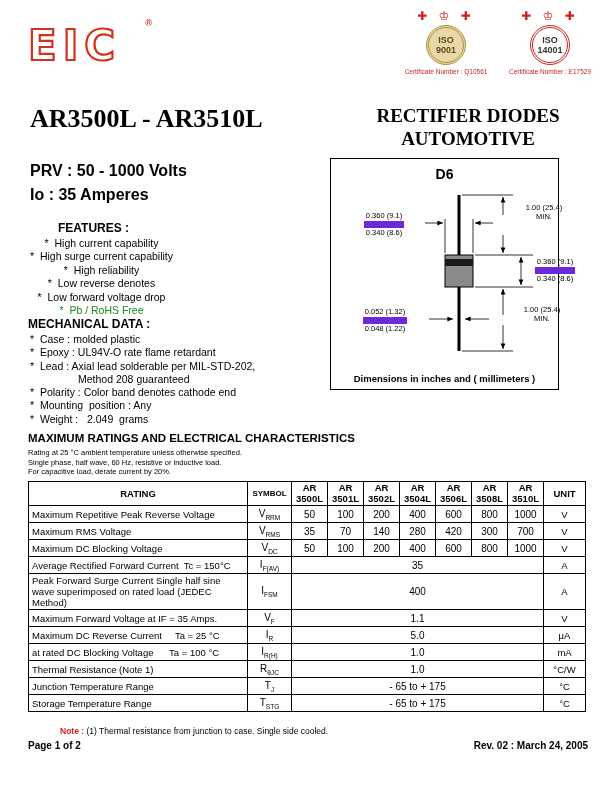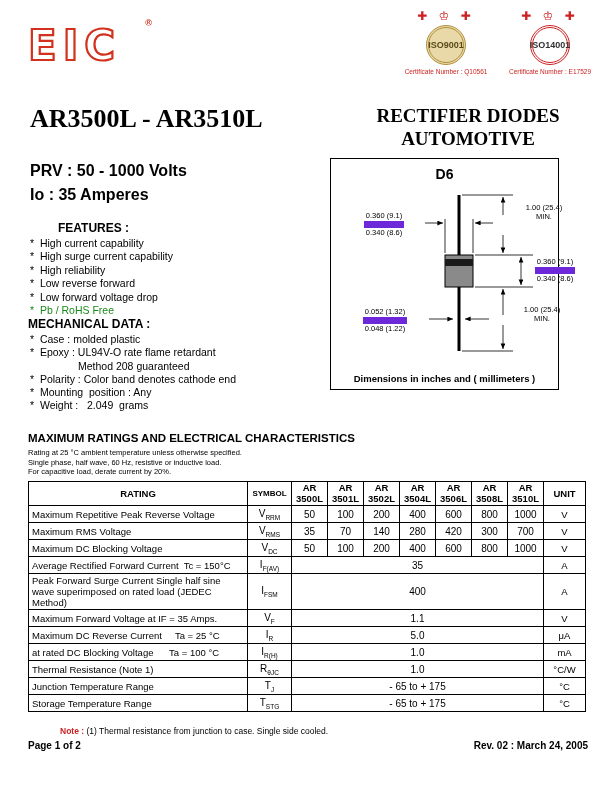--- a/index.html
+++ b/index.html
@@ -8,37 +8,37 @@
   .page { position:relative; width:612px; height:792px; background:#fff; overflow:hidden; }
 
   
   .logo { position:absolute; left:26px; top:20px; width:130px; height:50px; }
   .logo-reg { position:absolute; right:4px; top:-2px; color:#d2311e; font-size:9px; font-weight:bold; }
 
   
   .badges { position:absolute; right:16px; top:10px; display:flex; gap:12px; }
   .badge { width:92px; text-align:center; }
   .ornaments { color:#cc2222; font-size:12px; line-height:13px; letter-spacing:4px; }
-  .seal { width:40px; height:40px; border-radius:50%; margin:2px auto 0; display:flex; 
+  .seal { width:40px; height:40px; border-radius:50%; margin:2px auto 0; display:flex; flex-direction:column;
           align-items:center; justify-content:center; font-size:9px; font-weight:bold; line-height:10px; }
   .seal-gold { background:#ead9a8; border:3px double #b0903c; color:#5a4a1a; }
   .seal-red  { background:#fff; border:3px double #cc2222; color:#333; }
   .cert { color:#cc2222; font-size:6.5px; margin-top:3px; white-space:nowrap; }
 
   
   .part-range { position:absolute; left:30px; top:104px; font-family:"Liberation Serif", serif;
                 font-size:26px; font-weight:bold; }
   .product-title { position:absolute; right:22px; top:104px; width:244px; text-align:center;
                    font-family:"Liberation Serif", serif; font-size:19px; font-weight:bold; line-height:23px; }
 
   .prv { position:absolute; left:30px; top:162px; font-size:16px; font-weight:bold; }
   .io  { position:absolute; left:30px; top:186px; font-size:16px; font-weight:bold; }
 
   .features-heading { position:absolute; left:28px; top:221px; font-size:12px; font-weight:bold;padding-left:30px; }
-  .features-list { position:absolute; left:30px; top:237px; font-size:10.5px; line-height:13.4px; }
+  .features-list { position:absolute; left:30px; top:237px; font-size:10.5px; line-height:13.4px;text-align:center; }
   .mech-heading { position:absolute; left:28px; top:317px; font-size:12px; font-weight:bold; }
   .mech-list { position:absolute; left:30px; top:333px; font-size:10.5px; line-height:13.3px; }
   .list-line { white-space:pre-wrap; }
   .list-line::before { content:"*  "; white-space:pre; }
   .list-line.cont::before { content:""; }
   .list-line.cont { padding-left:48px; }
   .green { color:#1a8a1a; }
 
   
   .diagram { position:absolute; left:330px; top:158px; width:229px; height:232px; border:1px solid #000; }
@@ -109,29 +109,30 @@
   </div>
 
   <div class="prv">PRV : 50 - 1000 Volts</div>
   <div class="io">Io : 35 Amperes</div>
 
   <div class="features-heading">FEATURES :</div>
   <div class="features-list">
       <div class="list-line">High current capability</div>
       <div class="list-line">High surge current capability</div>
       <div class="list-line">High reliability</div>
-      <div class="list-line">Low reverse forward</div>
+      <div class="list-line">Low reverse denotes</div>
       <div class="list-line">Low forward voltage drop</div>
       <div class="list-line green">Pb / RoHS Free</div>
     </div>
 
   <div class="mech-heading">MECHANICAL  DATA :</div>
   <div class="mech-list">
       <div class="list-line">Case : molded plastic</div>
       <div class="list-line">Epoxy : UL94V-O rate flame retardant</div>
+      <div class="list-line">Lead : Axial lead solderable per MIL-STD-202,</div>
       <div class="list-line cont">Method 208 guaranteed</div>
       <div class="list-line">Polarity : Color band denotes cathode end</div>
       <div class="list-line">Mounting  position : Any</div>
       <div class="list-line">Weight :   2.049  grams</div>
     </div>
 
   <div class="diagram">
     <svg class="diagram-svg" width="256" height="230" viewBox="0 0 256 230">
       <defs>
         <marker id="arr" markerWidth="8" markerHeight="8" refX="7" refY="3" orient="auto">

